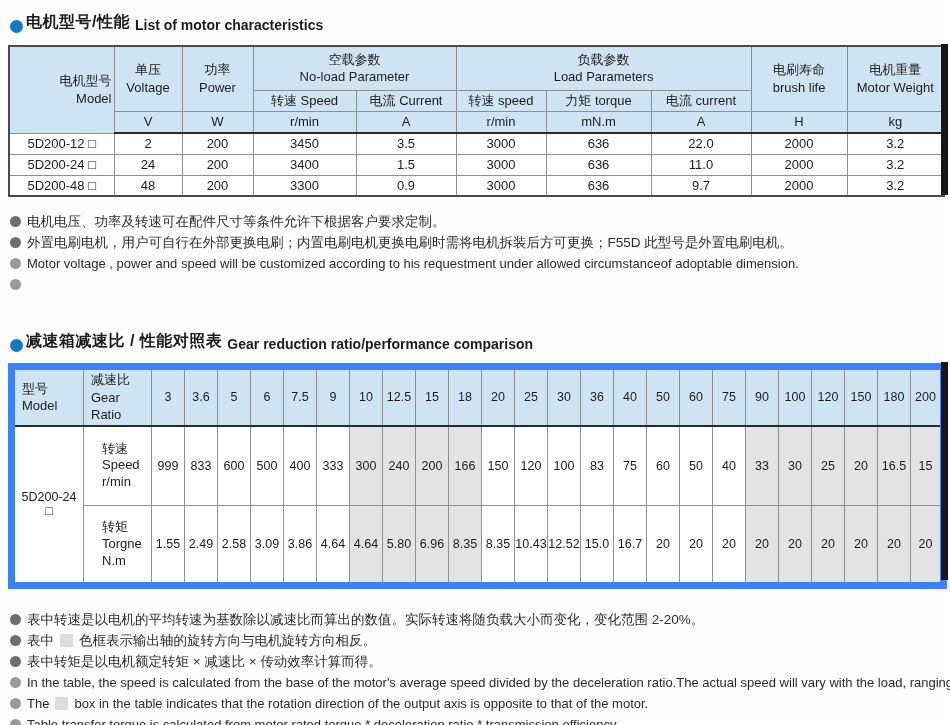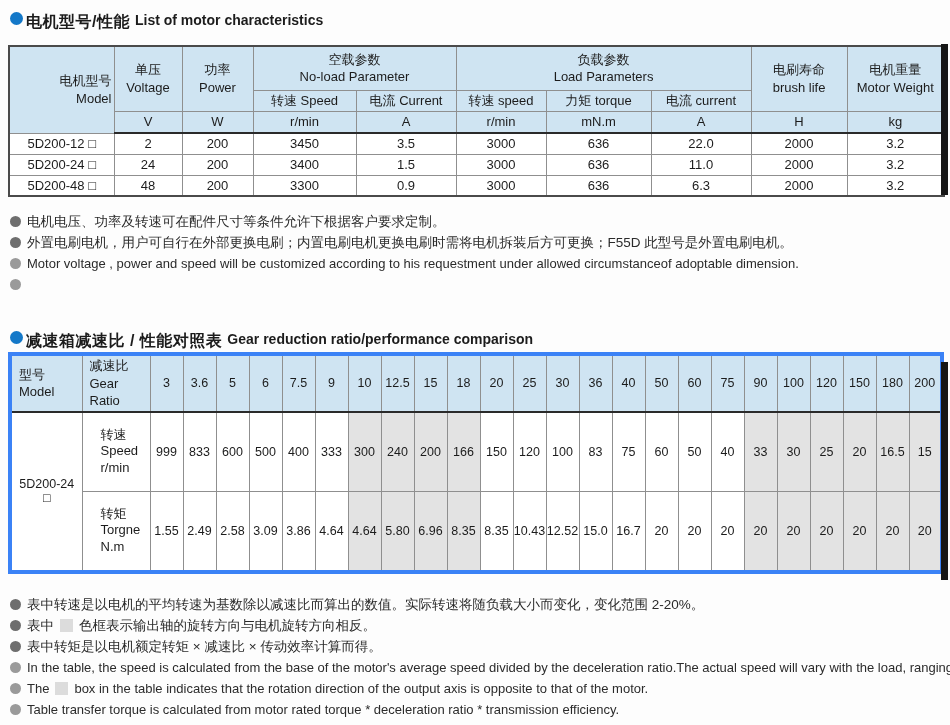--- a/index.html
+++ b/index.html
@@ -1,20 +1,20 @@
 <!DOCTYPE html>
 <html><head>
 <meta charset="utf-8">
 <style>
   *{box-sizing:border-box;margin:0;padding:0}
   html,body{width:950px;height:725px;background:#fff}
   body{font-family:"Liberation Sans","DejaVu Sans",sans-serif;color:#1c1c1c}
   .page{position:relative;width:950px;height:725px;background:#fdfdfd;overflow:hidden}
 
-  .section-title{display:flex;align-items:flex-start;margin:12px 0 0 10px;white-space:nowrap}
+  .section-title{display:flex;align-items:flex-end;margin:12px 0 0 10px;white-space:nowrap}
   .dot{width:13px;height:13px;border-radius:50%;background:#1478c8;display:inline-block;margin-right:3px;flex-shrink:0}
   .zh-title{font-size:16px;font-weight:bold;letter-spacing:.5px}
   .en-title{font-size:14px;font-weight:bold;margin-left:5px}
 
   table{border-collapse:collapse;table-layout:fixed;margin-left:8px;background:#fff}
   td{border:1px solid #8f8f8f;text-align:center;vertical-align:middle;font-size:13px;overflow:hidden;padding:1px 2px}
 
   
   .t1{width:935px;margin-top:12px;border:2px solid #4a4a4a}
   .t1 .hdr td{background:#cfe4f2}
@@ -30,21 +30,21 @@
   .notes{margin:14px 0 0 10px}
   .note{line-height:21px;font-size:13px;color:#2b2b2b;white-space:nowrap}
   .note.zh{font-size:13.5px}
   .nbullet{display:inline-block;width:11px;height:11px;border-radius:50%;background:#9a9a9a;margin-right:6px;vertical-align:-1px}
   .nbullet.dark{background:#6e6e6e}
   .graybox{display:inline-block;width:13px;height:13px;background:#dcdcdc;margin:0 6px;vertical-align:-2px}
 
   .mt2{margin-top:36px}
 
   
-  .t2{width:935px;border:4px solid #3b82f6}
+  .t2{width:935px;margin-top:11px;border:7px solid #3b82f6}
   .t2 .hdr td{background:#cfe4f2}
   .t2 tr.h2{height:46px}
   .t2 tr.h2 td{border-bottom:2px solid #2a2a2a}
   .t2 td.lefthead{text-align:left;padding-left:7px;line-height:1.3}
   .t2 tr.r1 td,.t2 tr.r2 td{height:80px}
   .t2 td.rowlabel{text-align:left;padding-left:18px;line-height:1.3}
   .t2 td.rowlabel div{line-height:1.3}
   .t2 td.modelcell{font-size:12.5px}
   .t2 td.num{font-size:12.5px;padding:0}
   .t2 td.shade{background:#e3e3e3}
@@ -151,21 +151,21 @@
       <td>3.2</td>
     </tr>
     <tr class="dr">
       <td>5D200-48 □</td>
       <td>48</td>
       <td>200</td>
       <td>3300</td>
       <td>0.9</td>
       <td>3000</td>
       <td>636</td>
-      <td>6.3</td>
+      <td>9.7</td>
       <td>2000</td>
       <td>3.2</td>
     </tr>
   </tbody>
     </table>
 
   <div class="notes" id="notes1">
       <div class="note zh"><span class="nbullet dark"></span><span>电机电压、功率及转速可在配件尺寸等条件允许下根据客户要求定制。</span></div>
       <div class="note zh"><span class="nbullet dark"></span><span>外置电刷电机，用户可自行在外部更换电刷；内置电刷电机更换电刷时需将电机拆装后方可更换；F55D 此型号是外置电刷电机。</span></div>
       <div class="note en"><span class="nbullet "></span><span>Motor voltage , power and speed will be customized according to his requestment under allowed circumstanceof adoptable dimension.</span></div>

